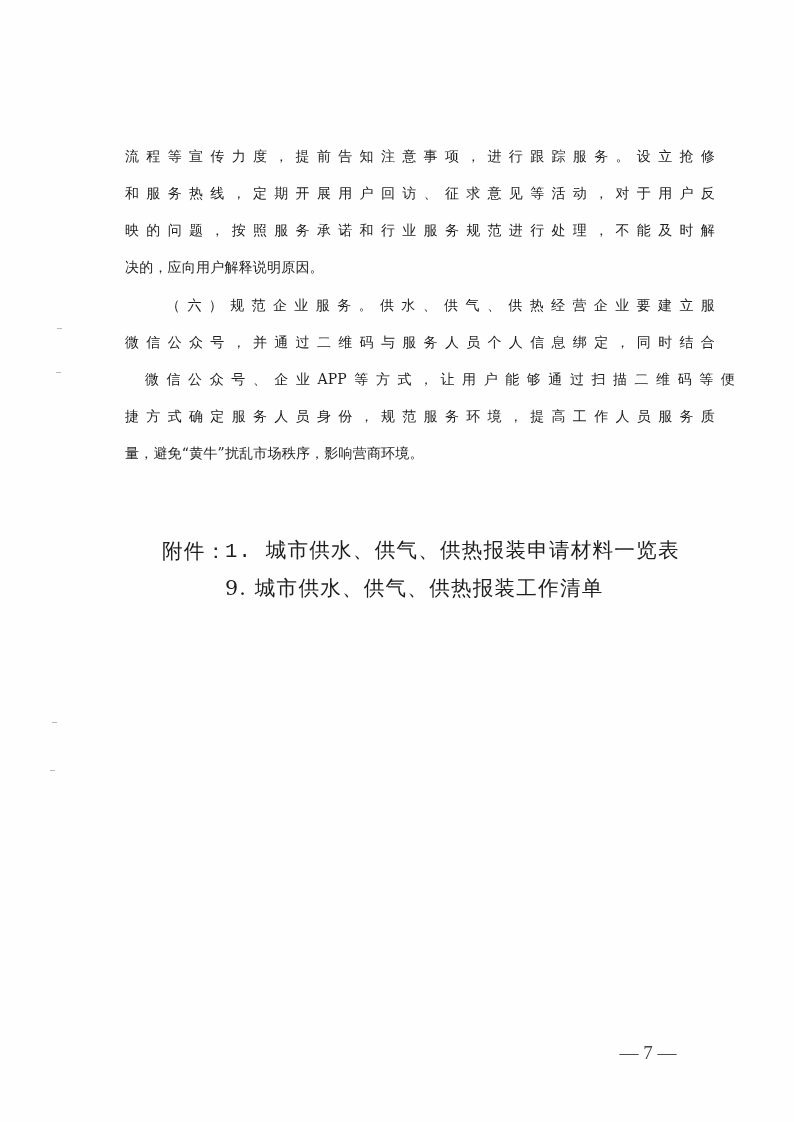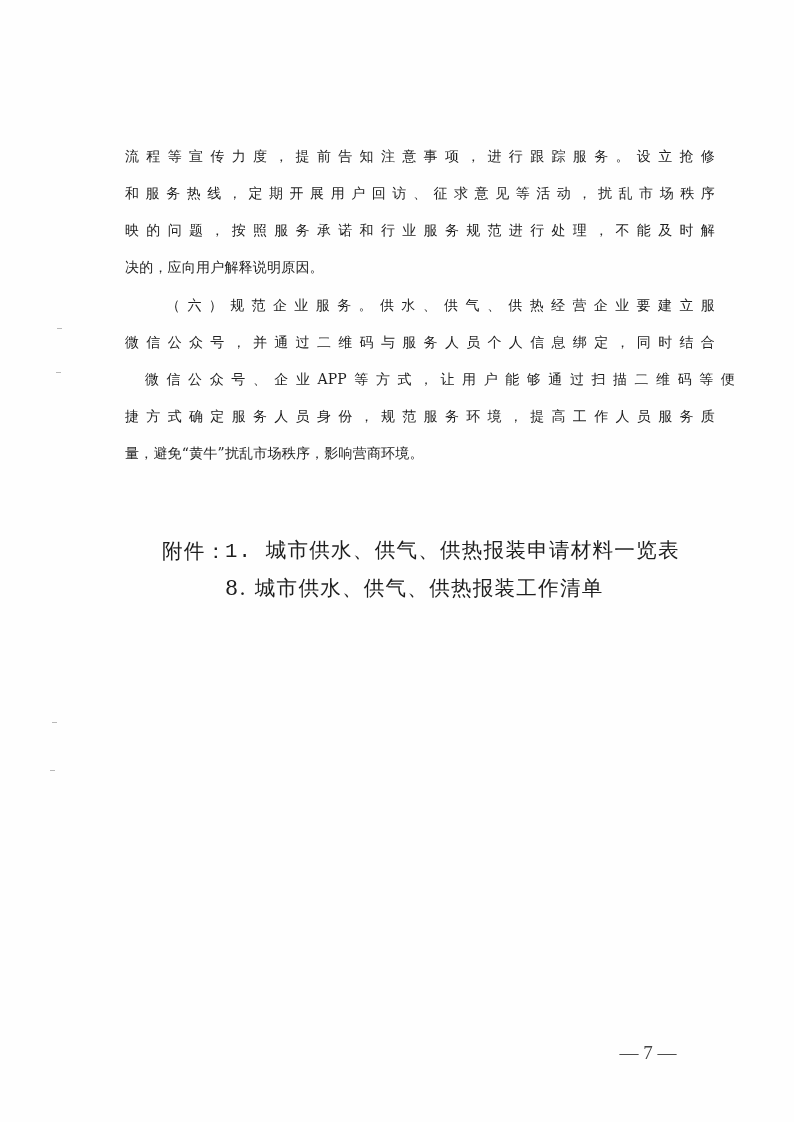--- a/index.html
+++ b/index.html
@@ -66,34 +66,34 @@
       height: 1px;
       background: #b8b8b8;
     }
   </style>
 </head>
 <body>
 
 <div class="page">
 
   <div class="line" style="top:138px;">流程等宣传力度，提前告知注意事项，进行跟踪服务。设立抢修</div>
-  <div class="line" style="top:175px;">和服务热线，定期开展用户回访、征求意见等活动，扰乱市场秩序</div>
+  <div class="line" style="top:175px;">和服务热线，定期开展用户回访、征求意见等活动，对于用户反</div>
   <div class="line" style="top:212px;">映的问题，按照服务承诺和行业服务规范进行处理，不能及时解</div>
   <div class="line indent" style="top:287px;">（六）规范企业服务。供水、供气、供热经营企业要建立服</div>
 
   <div class="line last" style="top:249px;">决的，应向用户解释说明原因。</div>
   <div class="line" style="top:324px;">微信公众号，并通过二维码与服务人员个人信息绑定，同时结合</div>
   <div class="line" style="top:361px;margin-left:20px;">微信公众号、企业APP等方式，让用户能够通过扫描二维码等便</div>
   <div class="line" style="top:398px;">捷方式确定服务人员身份，规范服务环境，提高工作人员服务质</div>
   <div class="line last" style="top:435px;">量，避免“黄牛”扰乱市场秩序，影响营商环境。</div>
 
   <div>
     <span class="attach" style="left:162px; top:533px;">附件：</span>
     <span class="attach" style="left:225px; top:533px;font-family:Liberation Mono, monospace;">1. 城市供水、供气、供热报装申请材料一览表</span>
-    <span class="attach" style="left:225px; top:570px;">8. 城市供水、供气、供热报装工作清单</span>
+    <span class="attach" style="left:225px; top:570px;">9. 城市供水、供气、供热报装工作清单</span>
   </div>
 
   <div class="margin-mark" style="left:57px; top:328px;"></div>
   <div class="margin-mark" style="left:56px; top:372px;"></div>
   <div class="margin-mark" style="left:52px; top:722px;"></div>
   <div class="margin-mark" style="left:50px; top:770px;"></div>
 
   <div class="page-number">— 7 —</div>
 </div>
 

